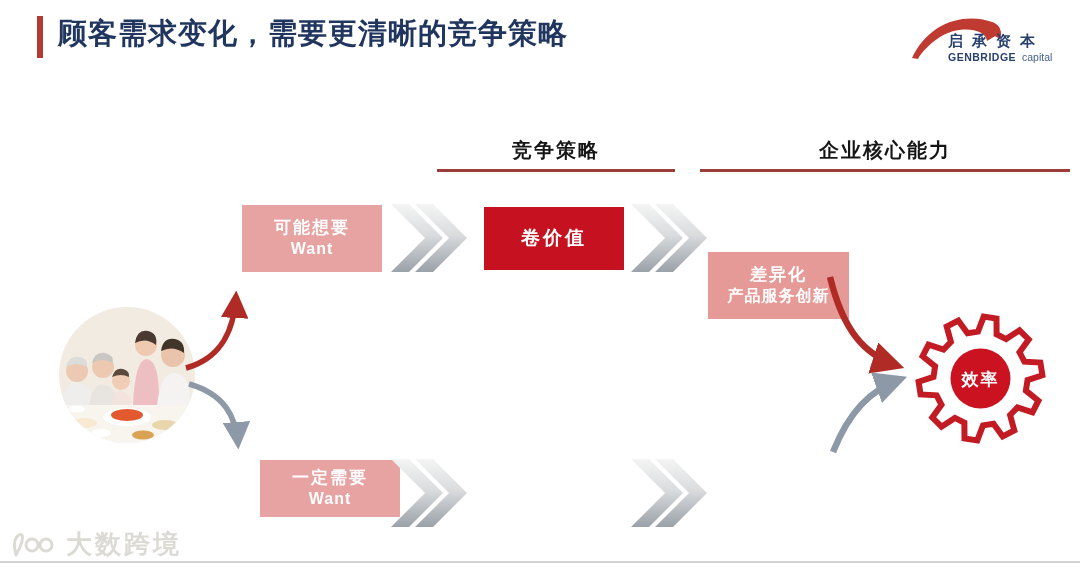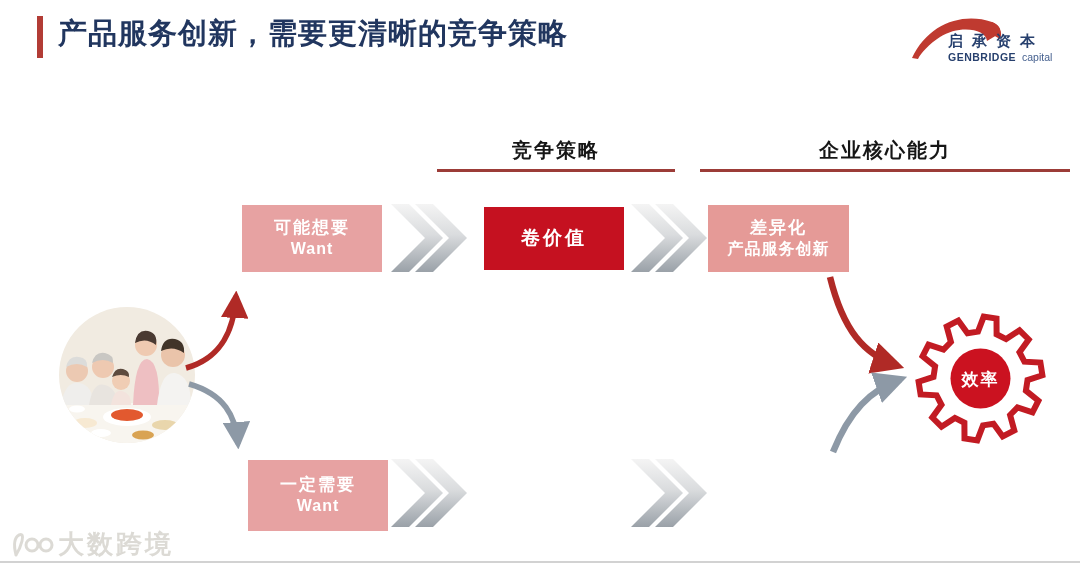--- a/index.html
+++ b/index.html
@@ -20,32 +20,32 @@
   .logo-en .en-b{font-weight:bold;letter-spacing:.5px;}
   .logo-en .en-l{font-weight:normal;color:#46618f;margin-left:3px;}
   
   .col-header{position:absolute;text-align:center;}
   .col-label{font-size:20px;font-weight:bold;color:#161616;letter-spacing:2px;}
   .col-underline{height:3px;background:#9c3c38;margin-top:5px;}
   
   .box{position:absolute;display:flex;flex-direction:column;align-items:center;justify-content:center;
     color:#ffffff;font-weight:bold;text-align:center;line-height:1.3;}
   .box-pink{background:#e7a2a2;text-align:center;}
-  .box-pink-deep{background:#e59a97;}
+  .box-pink-deep{background:#e59a97;margin-top:47px;}
   .box-red{background:#c51120;}
   .box .l1{font-size:17px;letter-spacing:2px;}
   .box .l2{font-size:16px;letter-spacing:1px;}
   .box .single{font-size:19px;letter-spacing:3px;}
   .chev{position:absolute;}
   .photo{position:absolute;left:57px;top:305px;}
   .arrows-overlay{position:absolute;left:0;top:0;pointer-events:none;}
   .gear{position:absolute;left:908px;top:306px;}
   .gear-label{font-size:17px;font-weight:bold;letter-spacing:2px;}
   
-  .watermark{position:absolute;left:8px;top:527px;display:flex;align-items:center;gap:4px;
+  .watermark{position:absolute;left:8px;top:527px;display:flex;align-items:center;gap:12px;
     opacity:.72;}
   .watermark-text{font-size:26px;font-weight:bold;color:#cfcdc5;letter-spacing:3px;
     text-shadow:0 1px 1px #ffffff;}
   .bottom-line{position:absolute;left:0;top:561px;width:1080px;height:2px;background:#d2d2d2;}
 </style>
 </head>
 <body>
 
 <div class="slide">
 
@@ -59,21 +59,21 @@
       <marker id="mRed" viewBox="0 0 10 10" refX="8" refY="5" markerWidth="5" markerHeight="5" orient="auto-start-reverse">
         <path d="M0 0 L10 5 L0 10 z" fill="#b02a26"></path>
       </marker>
       <marker id="mGray" viewBox="0 0 10 10" refX="8" refY="5" markerWidth="5" markerHeight="5" orient="auto-start-reverse">
         <path d="M0 0 L10 5 L0 10 z" fill="#8d99a6"></path>
       </marker>
     </defs>
   </svg>
 
   <div class="title-accent"></div>
-  <h1 class="page-title">产品服务创新，需要更清晰的竞争策略</h1>
+  <h1 class="page-title">顾客需求变化，需要更清晰的竞争策略</h1>
 
   <div class="logo">
     <svg class="logo-arc" width="108" height="50" viewBox="0 0 108 50">
       <path d="M4 48 C 20 14 54 2 84 12 C 92 15 95 21 89 25 L 79 31 C 78 18 50 15 32 27 C 21 34 13 43 10 49 Z" fill="#bf3a30"></path>
       <path d="M84 12 C 92 16 95 22 92 29 L 85 25 C 88 20 86 15 81 12 Z" fill="#bf3a30"></path>
     </svg>
     <div class="logo-cn">启承资本</div>
     <div class="logo-en">
       <span class="en-b">GENBRIDGE</span>
       <span class="en-l">capital</span>
@@ -102,21 +102,21 @@
   </div>
   <svg class="chev" style="left:631px;top:204px;" width="76" height="68" viewBox="0 0 76 68">
     <polygon points="0,0 18,0 52,34 18,68 0,68 34,34" fill="url(#chevGrad)"></polygon>
     <polygon points="24,0 42,0 76,34 42,68 24,68 58,34" fill="url(#chevGrad)"></polygon>
   </svg>
   <div class="box box-pink-deep" style="left:708px;top:205px;width:141px;height:67px;">
     <div class="l1">差异化</div>
     <div class="l2">产品服务创新</div>
   </div>
 
-  <div class="box box-pink" style="left:248px;top:460px;width:140px;height:71px;">
+  <div class="box box-pink" style="left:260px;top:460px;width:140px;height:57px;">
     <div class="l1">一定需要</div>
     <div class="l2">Want</div>
   </div>
   <svg class="chev" style="left:391px;top:459px;" width="76" height="68" viewBox="0 0 76 68">
     <polygon points="0,0 18,0 52,34 18,68 0,68 34,34" fill="url(#chevGrad)"></polygon>
     <polygon points="24,0 42,0 76,34 42,68 24,68 58,34" fill="url(#chevGrad)"></polygon>
   </svg>
   <svg class="chev" style="left:631px;top:459px;" width="76" height="68" viewBox="0 0 76 68">
     <polygon points="0,0 18,0 52,34 18,68 0,68 34,34" fill="url(#chevGrad)"></polygon>
     <polygon points="24,0 42,0 76,34 42,68 24,68 58,34" fill="url(#chevGrad)"></polygon>

